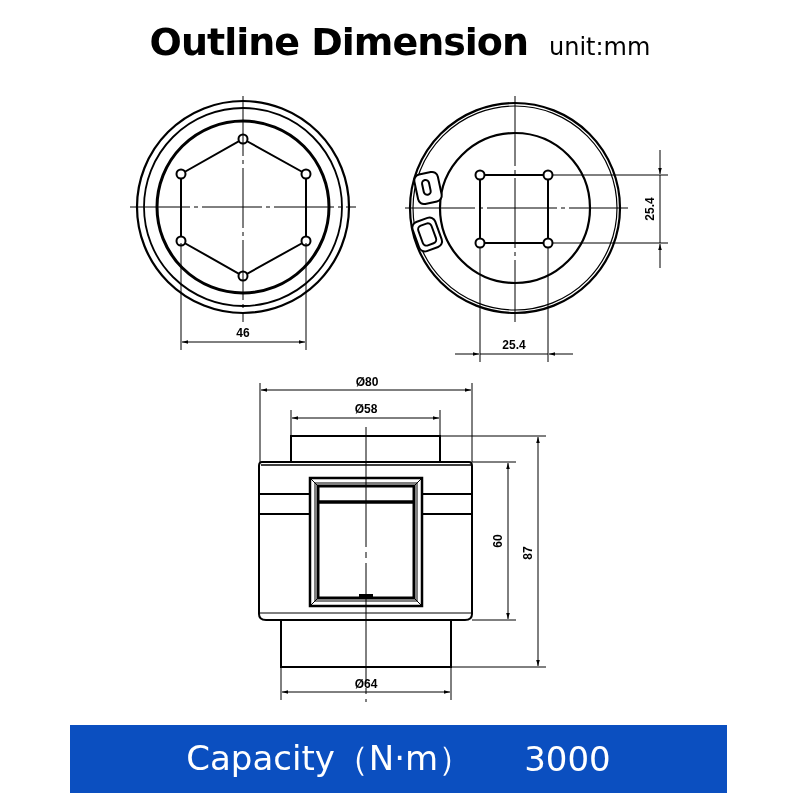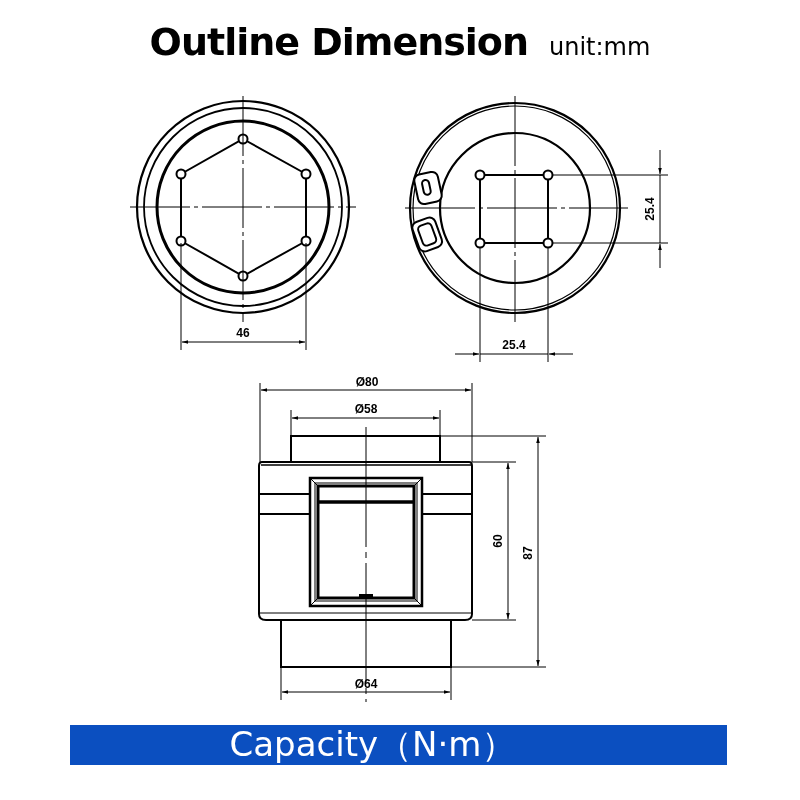--- a/index.html
+++ b/index.html
@@ -2,21 +2,21 @@
 <html><head>
 <meta charset="utf-8">
 <style>
   html, body { margin: 0; padding: 0; background: #ffffff; }
   body { width: 800px; height: 800px; position: relative; overflow: hidden; font-family: "DejaVu Sans", sans-serif; }
   .title-wrap { position: absolute; left: 0; top: 20px; width: 800px; text-align: center; white-space: nowrap; }
   .title-main { font-family: "DejaVu Sans", sans-serif; font-weight: bold; font-size: 38px; color: #000; letter-spacing: -1px; vertical-align: baseline; margin-top: 18px; }
   .title-unit { font-family: "DejaVu Sans", sans-serif; font-weight: normal; font-size: 24px; color: #000; margin-left: 21px; vertical-align: baseline; }
   svg.drawing { position: absolute; left: 0; top: 0; }
   .dimtext { font-family: "Liberation Sans", sans-serif; font-size: 12px; font-weight: bold; fill: #000; }
-  .banner { position: absolute; left: 70px; top: 725px; width: 657px; height: 40px; display: flex; align-items: center; justify-content: center; color: #fff; font-family: "DejaVu Sans", sans-serif; font-size: 34px; font-weight: normal; }
+  .banner { position: absolute; left: 70px; top: 725px; width: 657px; height: 68px; display: flex; align-items: center; justify-content: center; color: #fff; font-family: "DejaVu Sans", sans-serif; font-size: 34px; font-weight: normal; }
   .banner .label { margin-right: 52px; }
 </style>
 </head>
 <body>
 
 <div class="title-wrap">
   <span class="title-main">Outline Dimension</span><span class="title-unit">unit:mm</span>
 </div>
 
 <svg class="drawing" width="800" height="800" viewBox="0 0 800 800">
@@ -140,13 +140,14 @@
 
     <line x1="440" y1="436" x2="546" y2="436" stroke="#000" stroke-width="1"></line>
     <line x1="451" y1="667" x2="546" y2="667" stroke="#000" stroke-width="1"></line>
     <line x1="538" y1="437" x2="538" y2="666" stroke="#000" stroke-width="1" marker-start="url(#arr)" marker-end="url(#arr)"></line>
     <text class="dimtext" x="0" y="0" text-anchor="middle" transform="translate(532 553) rotate(-90)">87</text>
   </g>
 </svg>
 
 <div class="banner" style="background:#0b4fc0;">
   <span class="label">Capacity（N·m）</span>
+  <span class="value">3000</span>
 </div>
 
 </body></html>

